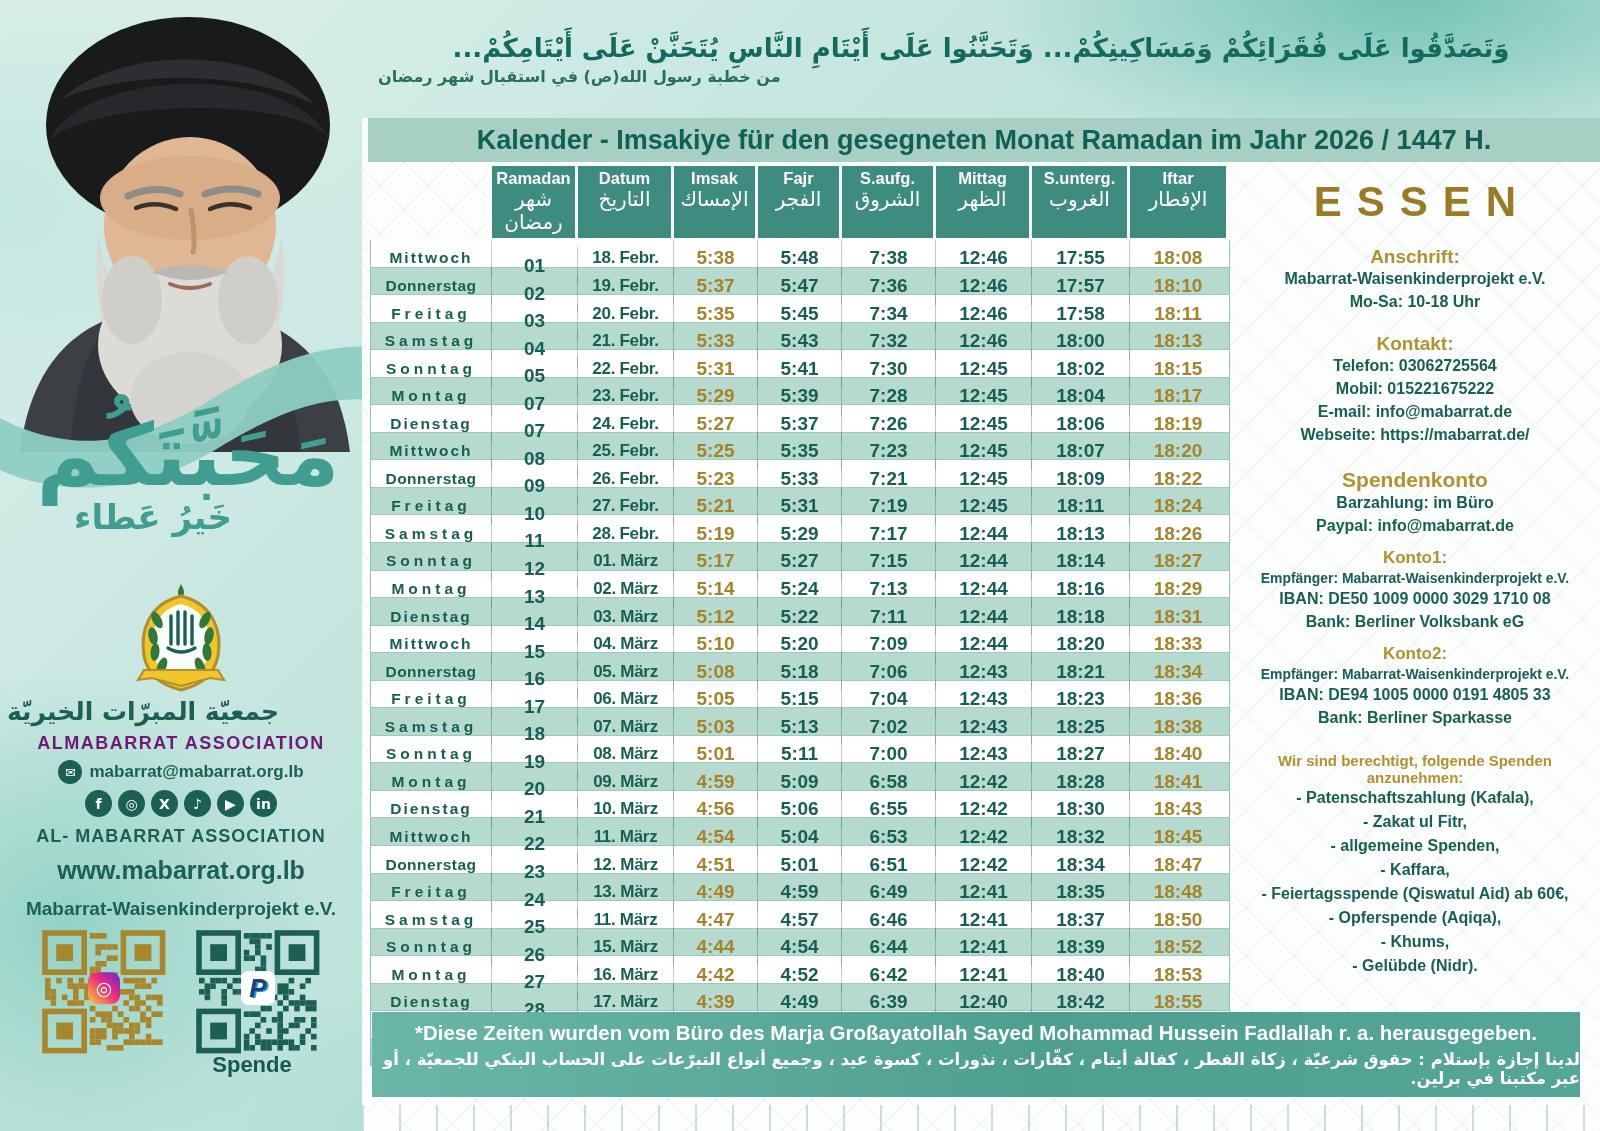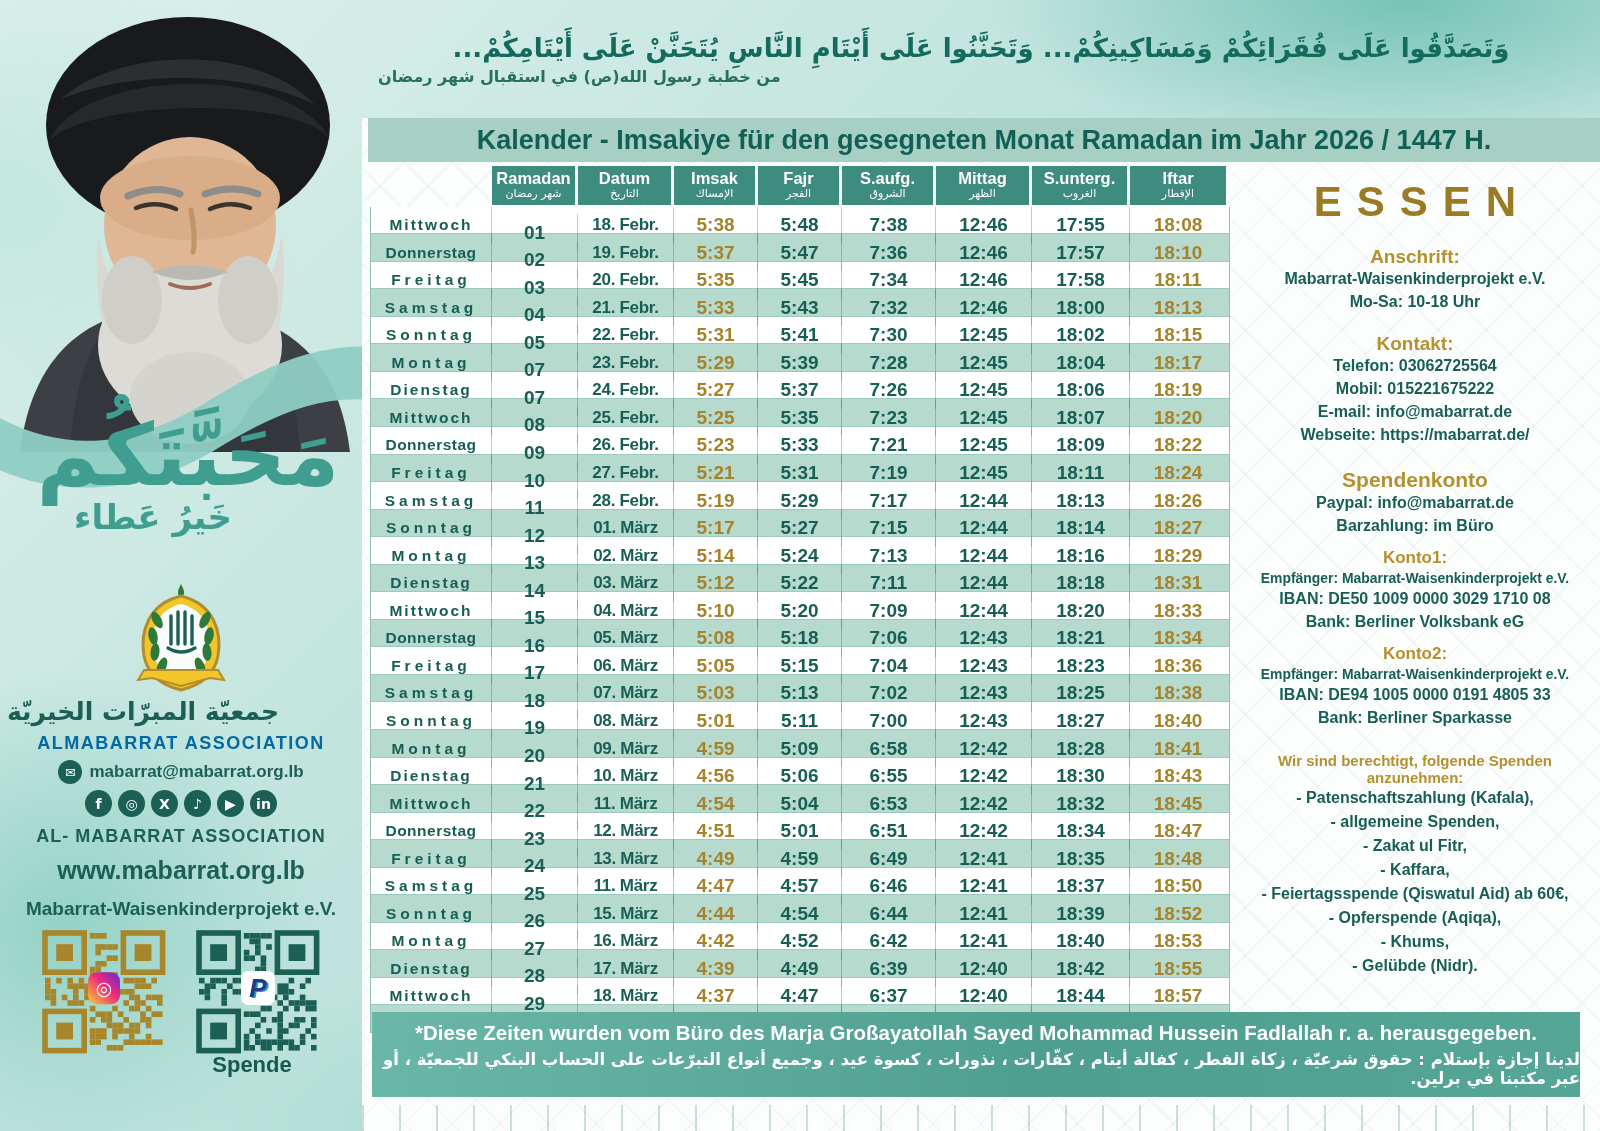--- a/index.html
+++ b/index.html
@@ -17,21 +17,21 @@
   .sidebar{position:absolute;left:0;top:0;width:362px;height:1131px;z-index:2;}
   .portrait{position:absolute;top:0;left:0;width:362px;height:452px;}
   .ribbon{position:absolute;top:295px;left:0;width:362px;height:200px;pointer-events:none;}
   .callig{position:absolute;top:408px;left:0;width:376px;text-align:center;color:#3f9e90;direction:rtl;}
   .callig-main{font-family:"DejaVu Sans",sans-serif;font-size:86px;font-weight:bold;line-height:1.1;}
   .callig-sub{font-family:"DejaVu Sans",sans-serif;font-size:34px;font-weight:bold;margin-top:-6px;margin-right:70px;}
   .logo-wrap{position:absolute;top:582px;left:0;width:362px;display:flex;justify-content:center;}
   .org-ar{position:absolute;top:697px;width:286px;text-align:center;font-family:"DejaVu Sans",sans-serif;
     font-size:25px;font-weight:bold;color:#1c6055;direction:rtl;}
   .org-en{position:absolute;top:733px;width:362px;text-align:center;font-size:18px;font-weight:bold;
-    letter-spacing:1.5px;color:#0369a1;}
+    letter-spacing:1.5px;color:#701a75;}
   .email-row{position:absolute;top:760px;width:362px;display:flex;justify-content:center;align-items:center;gap:7px;
     color:#1c6055;font-weight:bold;font-size:17px;}
   .circle-ic{width:24px;height:24px;border-radius:50%;background:#1c6055;color:#fff;display:flex;
     align-items:center;justify-content:center;font-size:13px;font-family:"DejaVu Sans",sans-serif;}
   .social-row{position:absolute;top:790px;width:362px;display:flex;justify-content:center;gap:6px;}
   .social-row .circle-ic{width:27px;height:27px;font-size:14px;font-weight:bold;cursor:pointer;}
   .org-en2{position:absolute;top:826px;width:362px;text-align:center;font-size:18px;font-weight:bold;
     letter-spacing:1px;color:#1c6055;}
   .website{position:absolute;top:856px;width:362px;text-align:center;font-size:25px;font-weight:bold;color:#1c6055;}
   .project-name{position:absolute;top:898px;width:362px;text-align:center;font-size:19px;font-weight:bold;color:#1c6055;}
@@ -60,21 +60,21 @@
   .title-band{height:44px;margin-left:6px;background:#a7cfc3;display:flex;align-items:center;justify-content:center;
     color:#116055;font-weight:bold;font-size:27px;}
   .content{display:flex;}
   .table-zone{width:868px;padding:4px 0 0 8px;box-sizing:border-box;}
   .grid{display:grid;grid-template-columns:122px 86px 96px 84px 84px 94px 96px 98px 96px;}
   .ghead{margin-bottom:2px;}
   .hcell{background:#3e8b80;color:#fff;text-align:center;padding:3px 0 4px 0;border-right:3px solid rgba(255,255,255,.95);
     line-height:1.15;}
   .hcell:last-child{border-right:none;}
   .hcell .de{font-size:16.5px;font-weight:bold;}
-  .hcell .ar{font-size:11px;font-family:"DejaVu Sans",sans-serif;direction:rtl;}
+  .hcell .ar{font-size:20px;font-family:"DejaVu Sans",sans-serif;direction:rtl;}
   .hblank{background:transparent;}
   .tbody{border:1px solid #8fc2b5;border-top:none;}
   .trow{display:grid;grid-template-columns:121px 86px 96px 84px 84px 94px 96px 98px 96px;
     height:26.55px;align-items:center;border-bottom:1.5px solid #9ccabf;}
   .trow:last-child{border-bottom:none;}
   .trow.odd{background:rgba(255,255,255,.92);}
   .trow.even{background:#b7dacf;}
   .cell{text-align:center;border-right:1px solid rgba(30,100,90,.30);height:100%;display:flex;
     align-items:center;justify-content:center;color:#175e54;font-weight:bold;}
   .cell:last-child{border-right:none;}
@@ -826,43 +826,43 @@
       <div class="h-gold">Kontakt:</div>
       <div>
           <div class="info-line">Telefon: 03062725564</div>
           <div class="info-line">Mobil: 015221675222</div>
           <div class="info-line">E-mail: info@mabarrat.de</div>
           <div class="info-line">Webseite: https://mabarrat.de/</div>
         </div>
 
       <div class="h-spenden">Spendenkonto</div>
       <div>
+          <div class="info-line">Barzahlung: im Büro</div>
           <div class="info-line">Paypal: info@mabarrat.de</div>
-          <div class="info-line">Barzahlung: im Büro</div>
         </div>
 
       <div class="h-konto">Konto1:</div>
       <div class="konto-lines">
           <div class="info-line">Empfänger: Mabarrat-Waisenkinderprojekt e.V.</div>
           <div class="info-line">IBAN: DE50 1009 0000 3029 1710 08</div>
           <div class="info-line">Bank: Berliner Volksbank eG</div>
         </div>
 
       <div class="h-konto">Konto2:</div>
       <div class="konto-lines">
           <div class="info-line">Empfänger: Mabarrat-Waisenkinderprojekt e.V.</div>
           <div class="info-line">IBAN: DE94 1005 0000 0191 4805 33</div>
           <div class="info-line">Bank: Berliner Sparkasse</div>
         </div>
 
       <div class="don-head">Wir sind berechtigt, folgende Spenden anzunehmen:</div>
       <div>
           <div class="don-item">- Patenschaftszahlung (Kafala),</div>
+          <div class="don-item">- Zakat ul Fitr,</div>
           <div class="don-item">- allgemeine Spenden,</div>
-          <div class="don-item">- Zakat ul Fitr,</div>
           <div class="don-item">- Kaffara,</div>
           <div class="don-item">- Feiertagsspende (Qiswatul Aid) ab 60€,</div>
           <div class="don-item">- Opferspende (Aqiqa),</div>
           <div class="don-item">- Khums,</div>
           <div class="don-item">- Gelübde (Nidr).</div>
         </div>
     </div>
   </div>
 </div>
 

